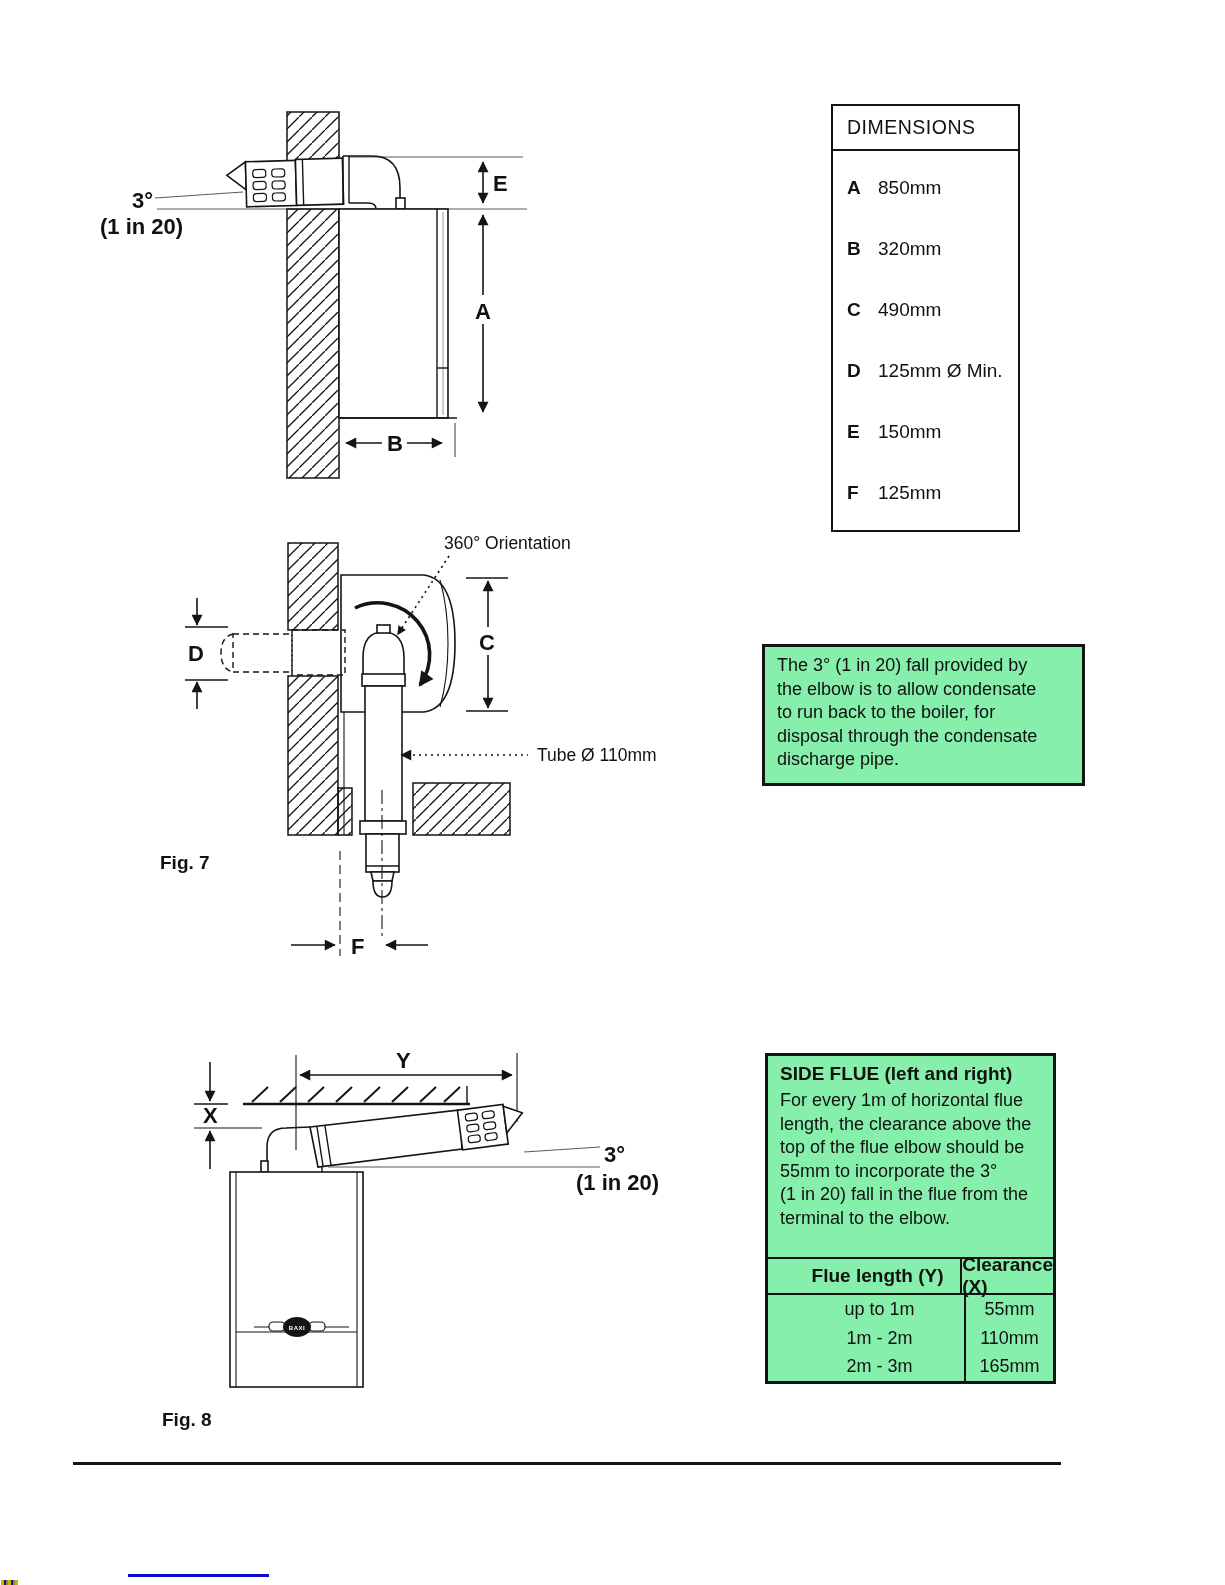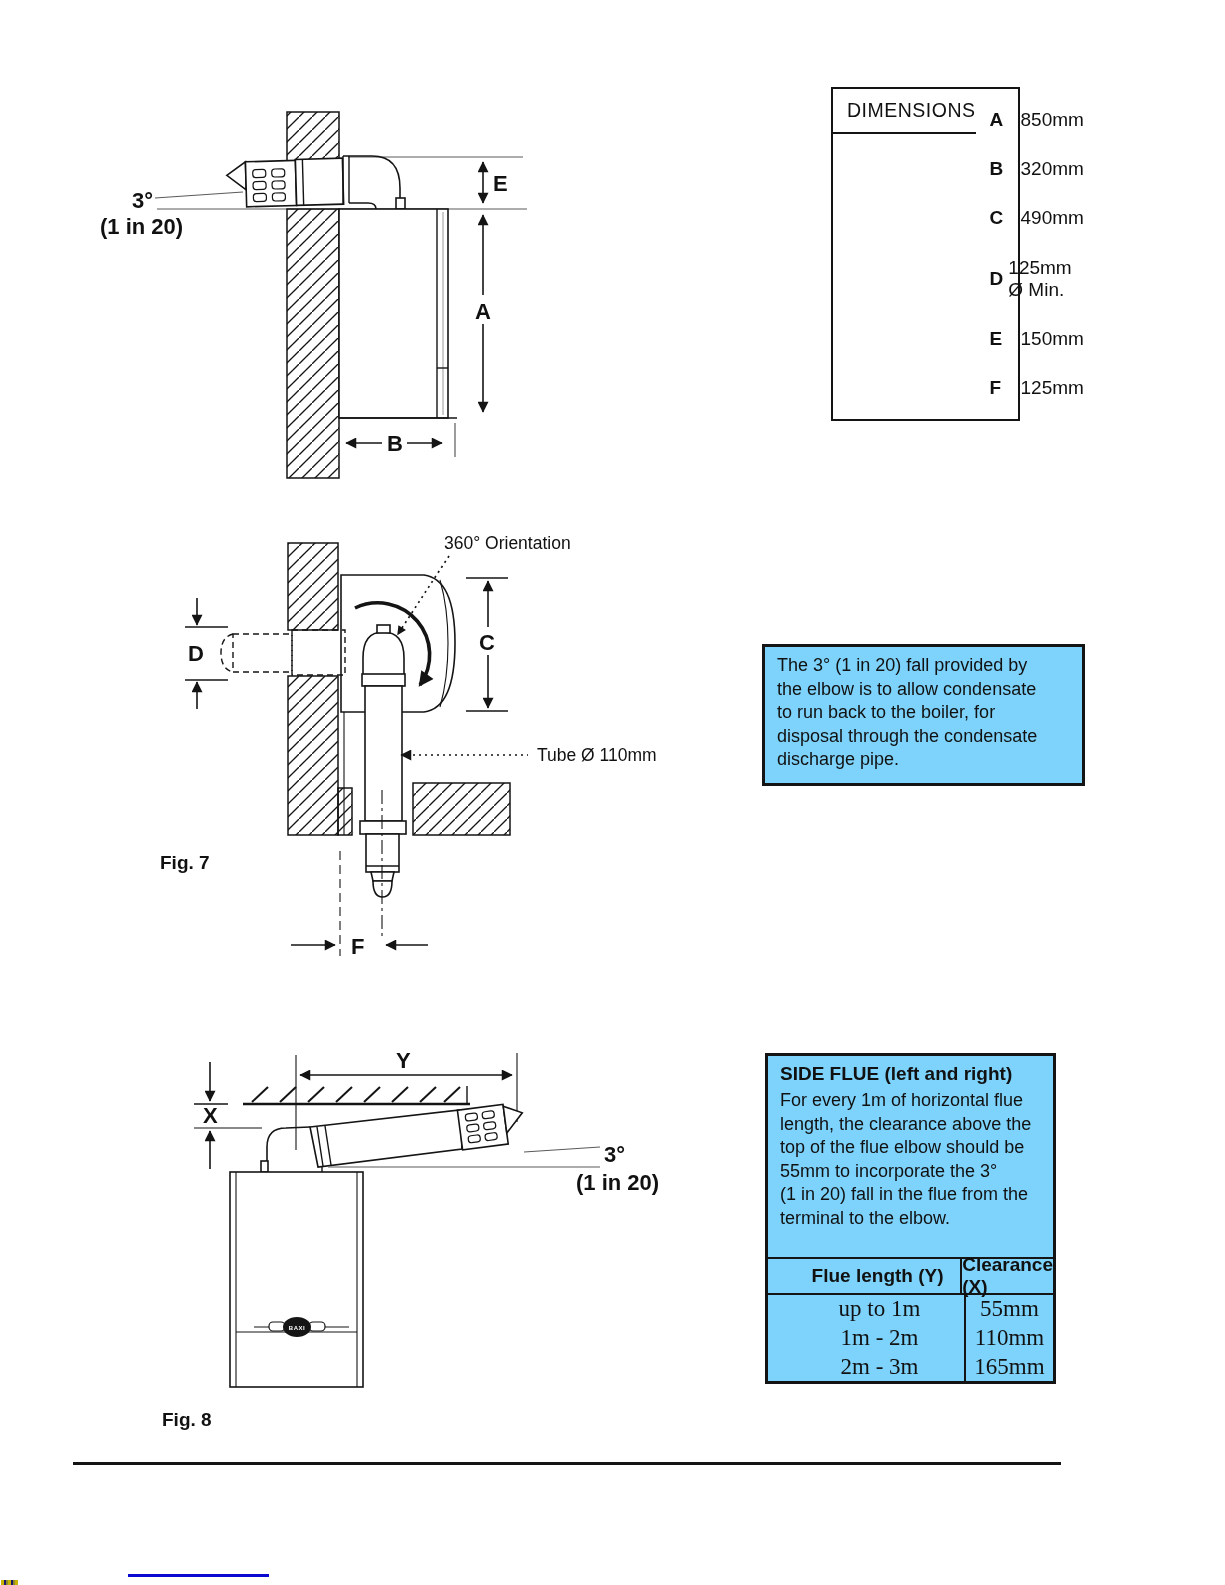--- a/index.html
+++ b/index.html
@@ -28,52 +28,52 @@
   .thick   { stroke:#141414; stroke-width:2.6; fill:none; }
   .hslash  { stroke:#141414; stroke-width:2; }
   .mask    { fill:#ffffff; stroke:none; }
   text.lbl-bold { font:bold 22px "Liberation Sans", sans-serif; fill:#111; }
   text.lbl-cap  { font:bold 19px "Liberation Sans", sans-serif; fill:#111; }
   text.lbl-note { font:17.5px "Liberation Sans", sans-serif; fill:#111; }
   text.badge-txt{ font:bold 6px "Liberation Sans", sans-serif; fill:#fff; letter-spacing:.5px; }
 
   
   .dims-box {
-    position:absolute; left:831px; top:87px; width:189px; height:334px;
+    position:absolute; left:831px; top:104px; width:189px; height:428px;
     border:2.5px solid #141414; box-sizing:border-box; background:#fff;
-    display:flex; 
+    display:flex; flex-direction:column;
   }
   .dims-title {
     height:45px; border-bottom:2px solid #141414; box-sizing:border-box;
     display:flex; align-items:center; padding-left:14px;
     font-size:19.5px; letter-spacing:.5px;
   }
   .dims-rows { flex:1; display:flex; flex-direction:column; justify-content:space-around; padding:6px 0; }
   .dims-row  { display:flex; align-items:center; padding-left:14px; font-size:19px; }
   .dims-key  { font-weight:bold; width:31px; }
 
   
   .note-box {
-    position:absolute; box-sizing:border-box; background:#7dd3fc;
+    position:absolute; box-sizing:border-box; background:#86efac;
     border:3px solid #141414;
   }
   #condensate-note { left:762px; top:644px; width:323px; height:142px; padding:7px 12px; }
   .note-text { font-size:18px; line-height:23.5px; white-space:pre-line; }
 
   #side-flue-box { left:765px; top:1053px; width:291px; height:331px; }
   .sf-inner { padding:7px 12px 0 12px; }
   .sf-title { font-weight:bold; font-size:19px; margin-bottom:4px; }
   .sf-table {
     position:absolute; left:0; right:0; bottom:0; top:201px;
     border-top:2.5px solid #141414; display:flex; flex-direction:column;
   }
   .sf-row  { display:flex; }
   .sf-head { height:36px; border-bottom:2.5px solid #141414; box-sizing:border-box; font-weight:bold; font-size:19px; }
   .sf-body { flex:1; display:flex; flex-direction:column; }
-  .sf-brow { flex:1; display:flex; font-size:23px;font-family:Liberation Serif, serif; }
+  .sf-brow { flex:1; display:flex; font-size:18px; }
   .sf-c1 { width:171px; border-right:2.5px solid #141414; box-sizing:border-box;
            display:flex; align-items:center; justify-content:center;margin-left:27px; }
   .sf-c2 { flex:1; display:flex; align-items:center; justify-content:center; }
 
   
   #footer-rule { position:absolute; left:73px; top:1462px; width:988px; height:2.5px; background:#141414; }
   #blue-underline { position:absolute; left:128px; top:1574px; width:141px; height:2.5px; }
   #corner-artifact { position:absolute; left:1px; top:1580px; width:17px; height:5px;
     background:repeating-linear-gradient(90deg,#c8b400 0 3px,#1a1a66 3px 5px,#8a8a33 5px 7px); }
 </style>

